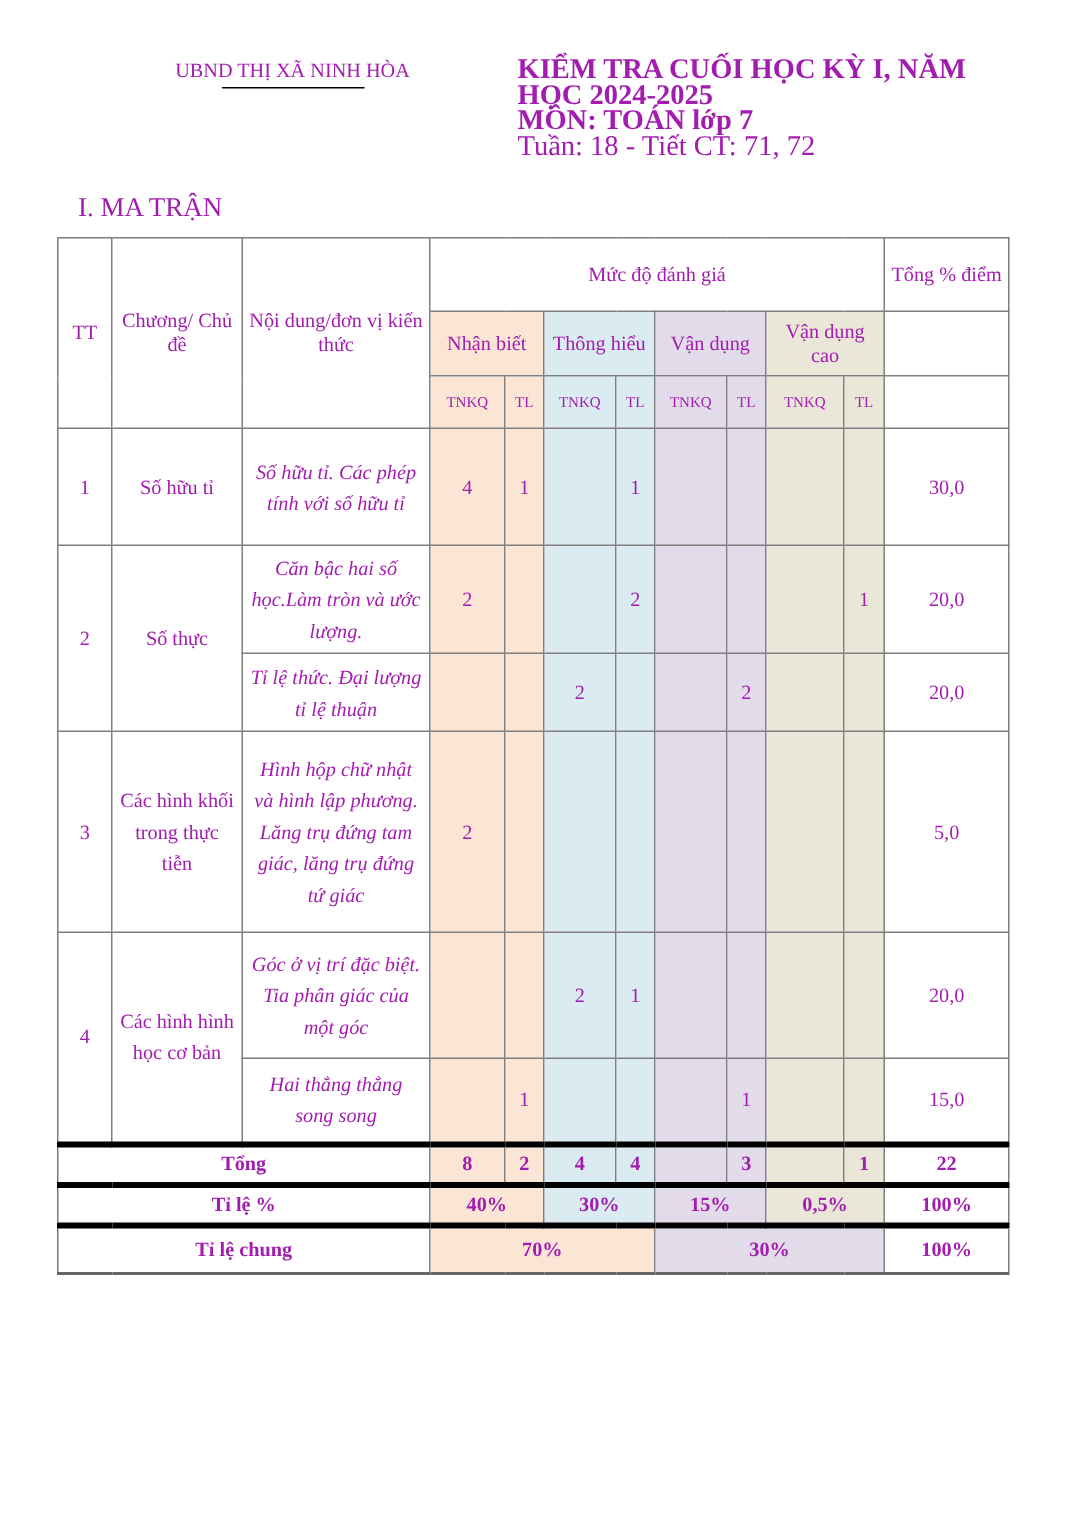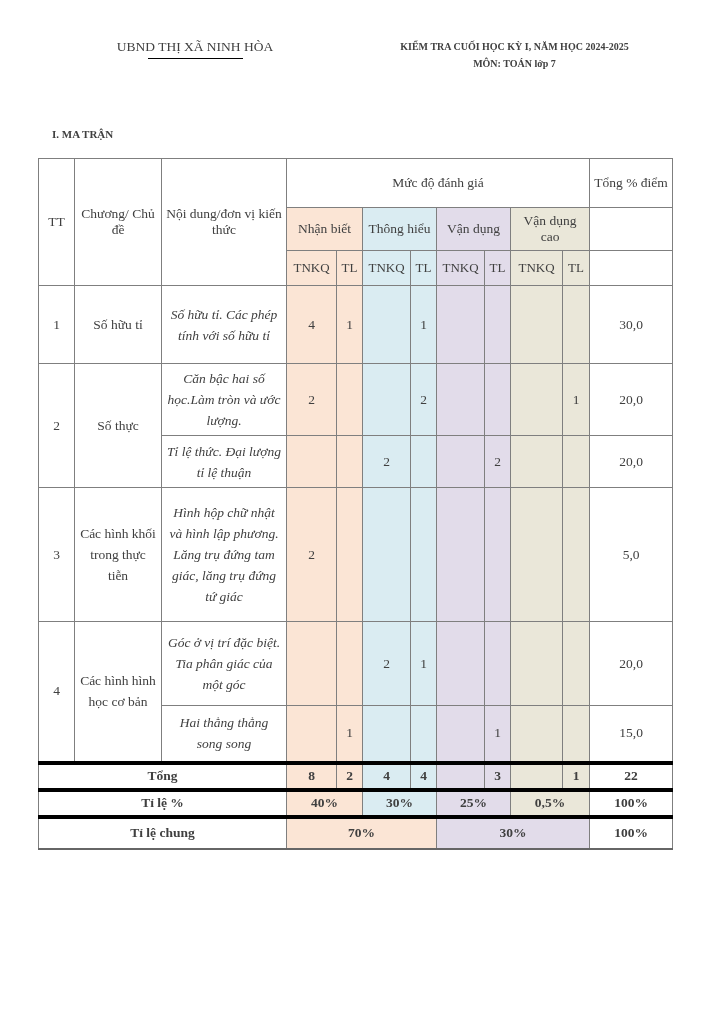--- a/index.html
+++ b/index.html
@@ -3,21 +3,21 @@
 <meta charset="utf-8">
 <style>
   * { margin: 0; padding: 0; box-sizing: border-box; }
   html, body { background: #ffffff; }
   .page {
     position: relative;
     width: 724px;
     height: 1024px;
     background: #ffffff;
     font-family: "Liberation Serif", "DejaVu Serif", serif;
-    color: #404040;
+    color: #a21caf;
     overflow: hidden;
   }
   
   .doc-header {
     position: absolute;
     top: 38px; left: 0; right: 0;
     display: flex;
   }
   .org-block {
     width: 300px;
@@ -29,51 +29,51 @@
   .org-line2 { font-weight: bold; }
   .org-underline {
     width: 95px;
     height: 0;
     border-bottom: 1.2px solid #000;
     margin: 3px auto 0 auto;
   }
   .exam-block {
     flex: 1;
     margin-right: 40px;
-    text-align: center;
+    text-align: left;
     line-height: 17px;
-    font-size: 10px;
+    font-size: 19px;
   }
   .exam-line1, .exam-line2 { font-weight: bold; }
   
   .section-title {
     position: absolute;
     top: 128px; left: 52px;
-    font-size: 11px;
-    font-weight: bold;
+    font-size: 18px;
+    font-weight: normal;
   }
   
   table.matrix {
     position: absolute;
     top: 158px; left: 38px;
     width: 634px;
     border-collapse: collapse;
     table-layout: fixed;
     font-size: 13.5px;
   }
   table.matrix td, table.matrix th {
     border: 1px solid #7f7f7f;
     padding: 2px 4px;
     vertical-align: middle;
     text-align: center;
     font-weight: normal;
     overflow: hidden;
   }
   th.hdr { font-weight: bold; vertical-align: middle; }
-  th.sub { font-weight: bold; font-size: 13px; padding: 2px 1px; }
+  th.sub { font-weight: bold; font-size: 10px; padding: 2px 1px; }
   .lvl1 { background: var(--level1); }
   .lvl2 { background: var(--level2); margin-left: 28px; }
   .lvl3 { background: var(--level3); }
   .lvl4 { background: var(--level4); }
   td.tt-cell { vertical-align: top; padding-top: 5px; }
   td.chapter-cell {
     vertical-align: top;
     text-align: justify;
     font-weight: bold;
     padding: 5px 5px;
@@ -106,20 +106,21 @@
 <div class="page">
 
   <div class="doc-header">
     <div class="org-block">
       <div class="org-line1">UBND THỊ XÃ NINH HÒA</div>
       <div class="org-underline"></div>
     </div>
     <div class="exam-block">
       <div class="exam-line1">KIỂM TRA CUỐI HỌC KỲ I, NĂM HỌC 2024-2025</div>
       <div class="exam-line2">MÔN: TOÁN lớp 7</div>
+      <div class="exam-line3">Tuần: 18  -  Tiết CT:  71, 72</div>
     </div>
   </div>
 
   <div class="section-title">I. MA TRẬN</div>
 
   <table class="matrix">
     <colgroup>
       <col style="width:36px">
         <col style="width:87px">
         <col style="width:125px">
@@ -259,21 +260,21 @@
       <td class="lvl3">3</td>
       <td class="lvl4"></td>
       <td class="lvl4">1</td>
       <td>22</td>
     </tr>
 
     <tr class="frow" style="height:27px">
       <td class="flabel" colspan="3">Tỉ lệ %</td>
       <td class="lvl1" colspan="2">40%</td>
       <td class="lvl2" colspan="2">30%</td>
-      <td class="lvl3" colspan="2">25%</td>
+      <td class="lvl3" colspan="2">15%</td>
       <td class="lvl4" colspan="2">0,5%</td>
       <td>100%</td>
     </tr>
 
     <tr class="frow" style="height:32px">
       <td class="flabel" colspan="3">Tỉ lệ chung</td>
       <td class="lvl1" colspan="4">70%</td>
       <td class="lvl3" colspan="4">30%</td>
       <td>100%</td>
     </tr>

